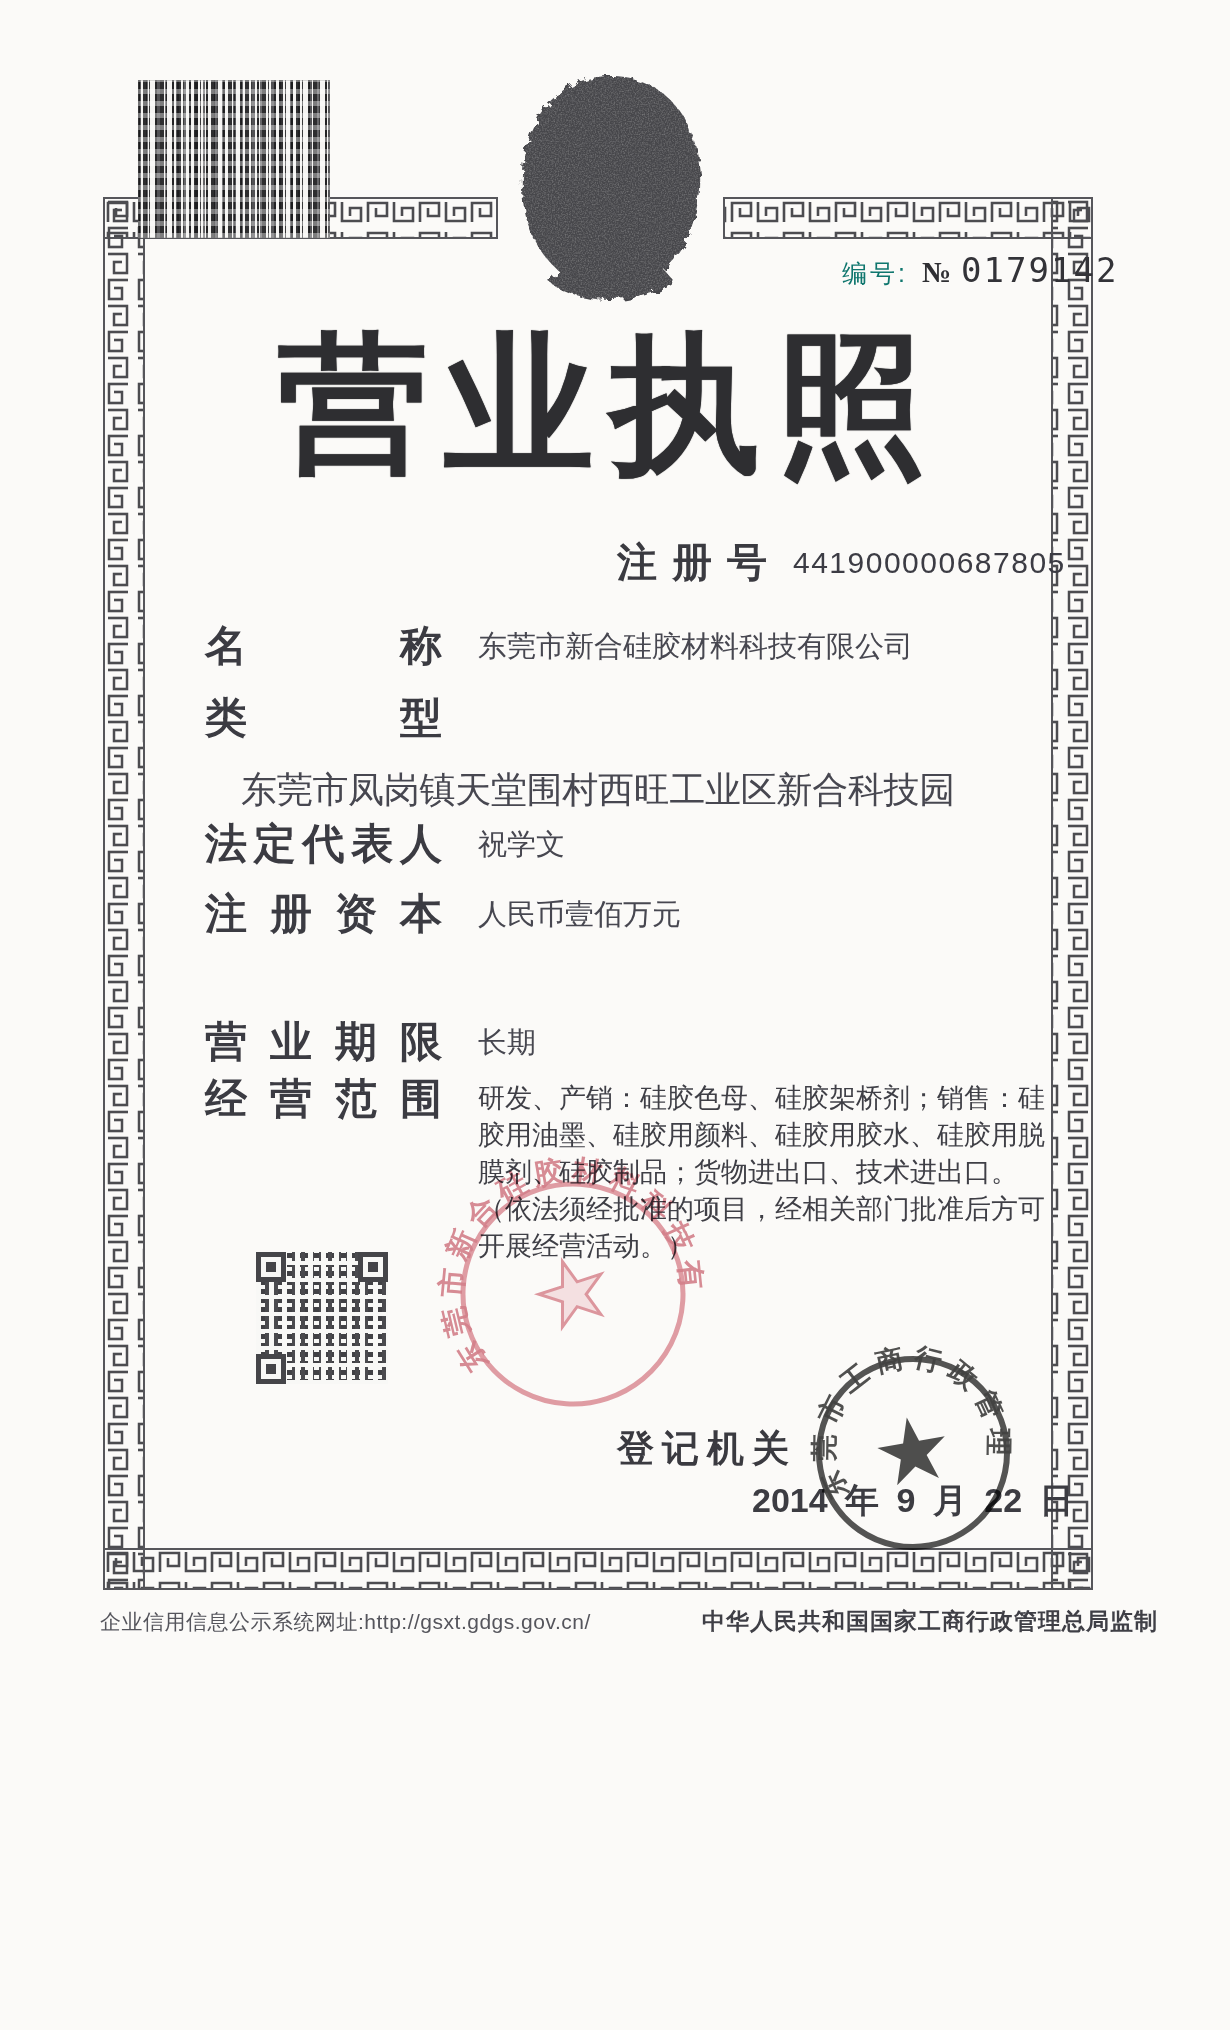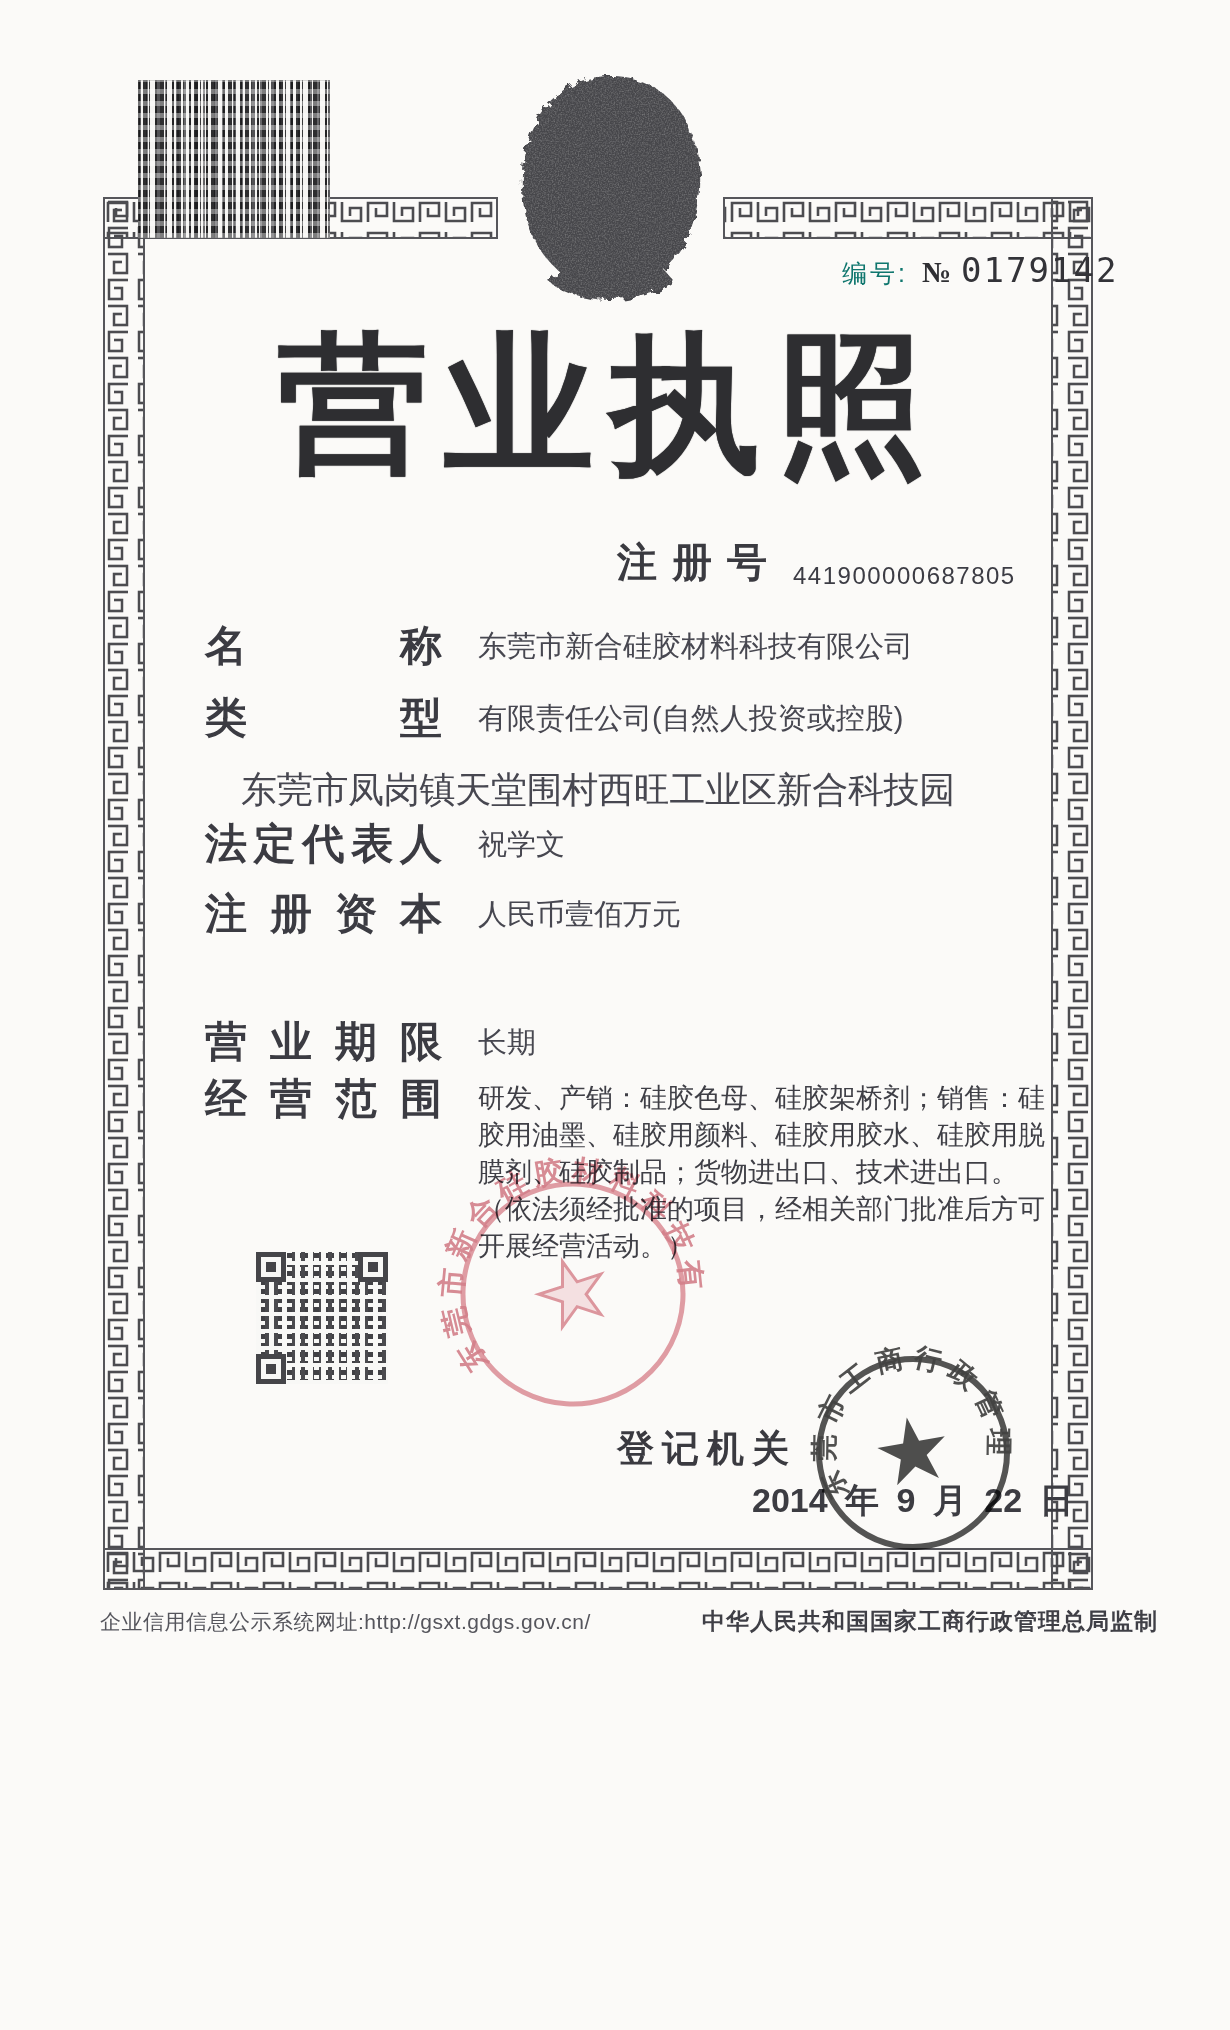--- a/index.html
+++ b/index.html
@@ -37,23 +37,23 @@
 
   
   .title{
     position:absolute;left:278px;top:322px;width:648px;z-index:4;
     font-size:150px;line-height:1.1;font-weight:900;color:#2e2e31;
     text-align:justify;text-align-last:justify;
     text-shadow:0 0 1px #2e2e31;
   }
 
   
-  .regno{position:absolute;left:617px;top:535px;z-index:4;display:flex;align-items:flex-end;}
+  .regno{position:absolute;left:617px;top:535px;z-index:4;display:flex;align-items:center;}
   .regno .rlab{width:150px;font-size:40px;font-weight:700;color:#3a3a40;text-align:justify;text-align-last:justify;}
-  .regno .rval{margin-left:26px;font-size:24px;color:#3c3c44;letter-spacing:1.5px;}
+  .regno .rval{margin-left:26px;font-size:30px;color:#3c3c44;letter-spacing:1.5px;}
 
   
   .row{position:absolute;left:205px;width:860px;display:flex;align-items:center;height:52px;z-index:4;}
   .flabel{
     width:237px;flex:0 0 237px;
     font-size:42px;font-weight:700;color:#3b3b42;line-height:1.1;
     text-align:justify;text-align-last:justify;
   }
   .fvalue{padding-left:36px;font-size:29px;color:#474750;white-space:nowrap;line-height:1.2;}
   .row-addr .fvalue{font-size:36px;letter-spacing:-0.3px;}
@@ -165,21 +165,20 @@
     <div class="rlab">注册号</div>
     <div class="rval">441900000687805</div>
   </div>
 
   <div class="row" style="top:620px">
     <div class="flabel">名称</div>
     <div class="fvalue">东莞市新合硅胶材料科技有限公司</div>
   </div>
   <div class="row" style="top:692px">
     <div class="flabel">类型</div>
-    <div class="fvalue">有限责任公司(自然人投资或控股)</div>
   </div>
   <div class="row row-addr" style="top:764px">
     <div class="fvalue">东莞市凤岗镇天堂围村西旺工业区新合科技园</div>
   </div>
   <div class="row" style="top:818px">
     <div class="flabel">法定代表人</div>
     <div class="fvalue">祝学文</div>
   </div>
   <div class="row" style="top:888px">
     <div class="flabel">注册资本</div>

